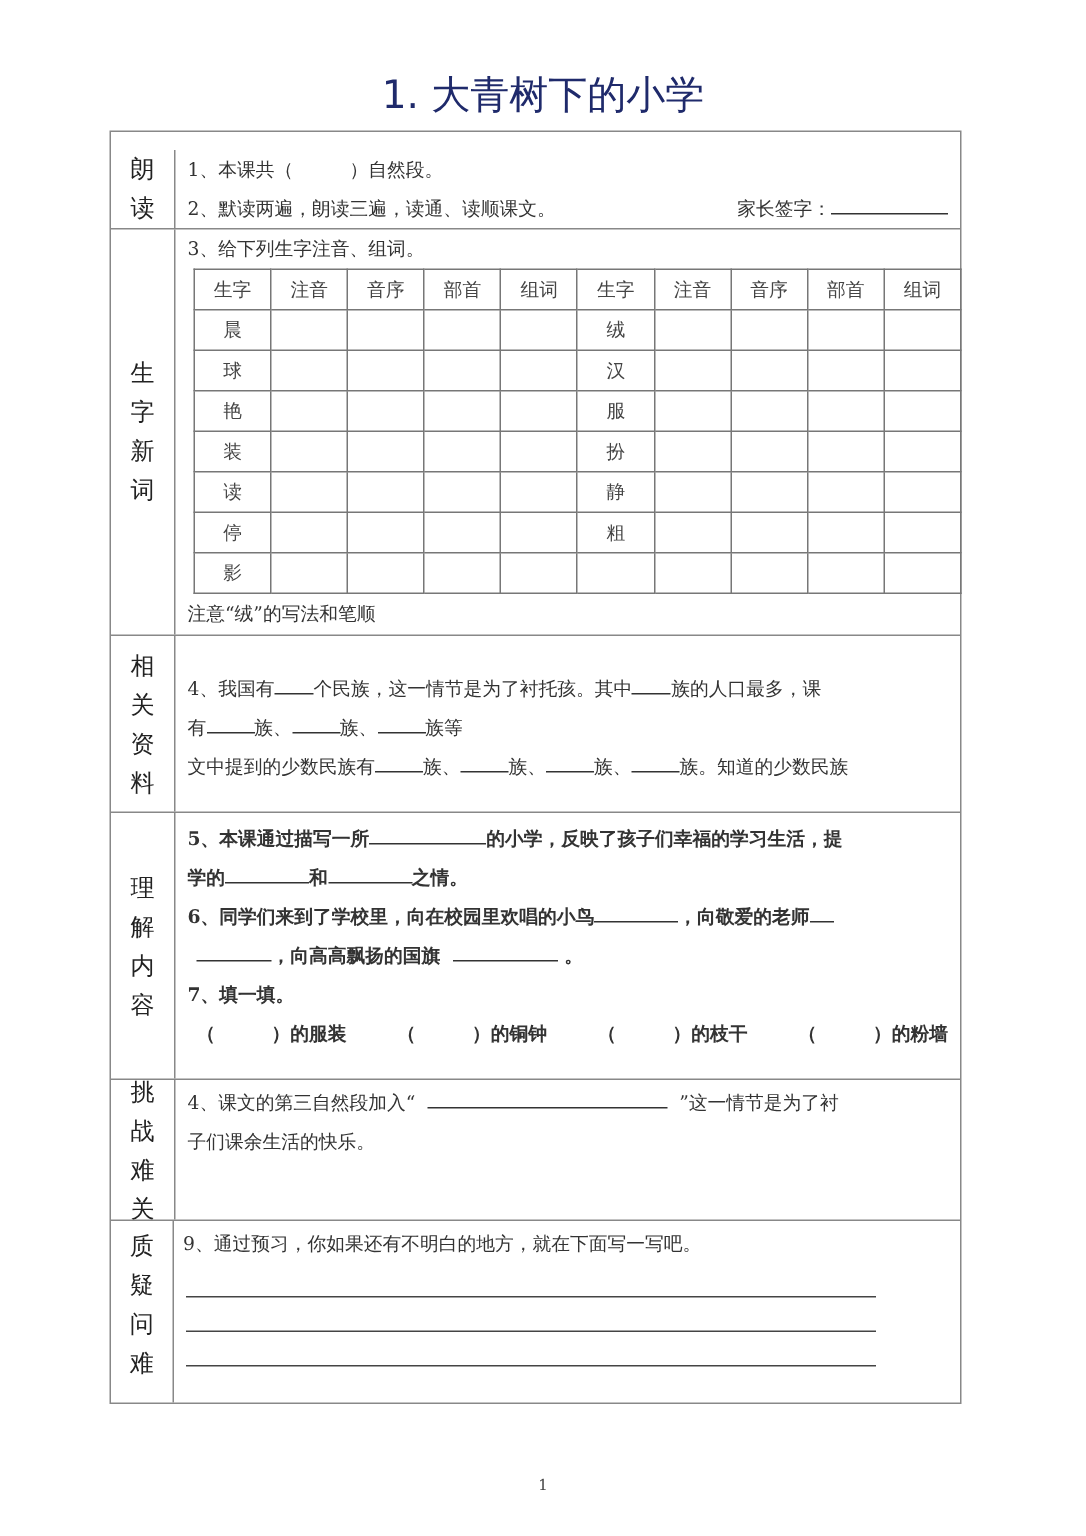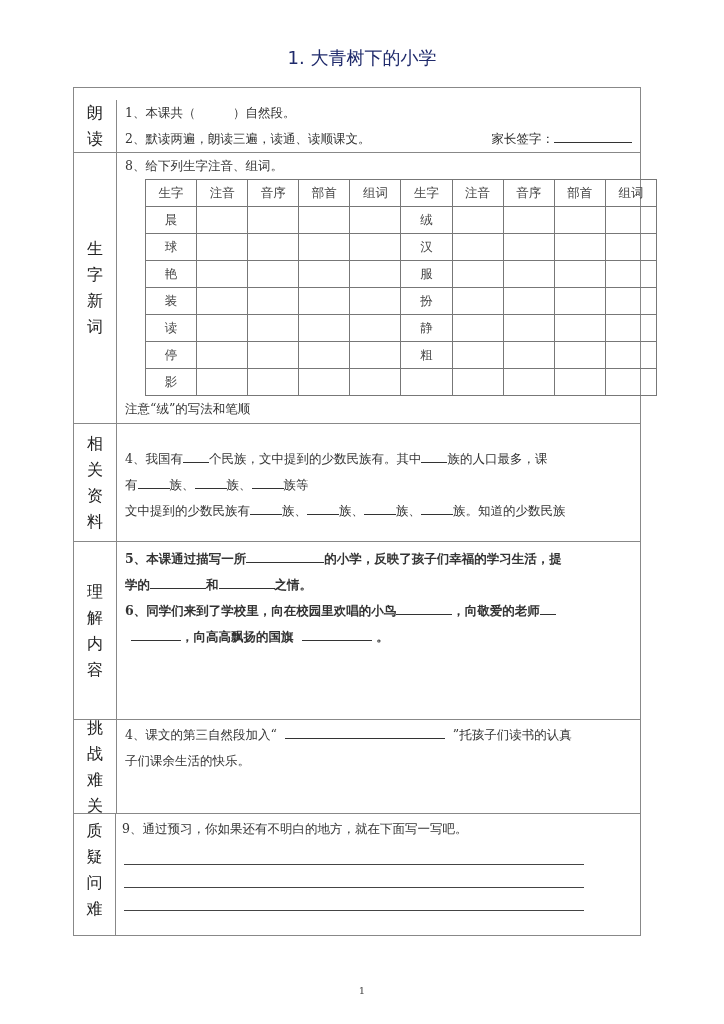--- a/index.html
+++ b/index.html
@@ -1,28 +1,28 @@
 <!DOCTYPE html>
 <html><head>
 <meta charset="utf-8">
 <style>
   html, body { margin:0; padding:0; background:#ffffff; }
   body { width:724px; height:1024px; position:relative; overflow:hidden;
          font-family:"DejaVu Serif", "Liberation Serif", serif; color:#333; }
   .title { position:absolute; left:0; width:724px; top:46px; text-align:center;
-           font-family:"DejaVu Sans","Liberation Sans",sans-serif; font-size:18px; color:#1f2a6b; }
+           font-family:"DejaVu Sans","Liberation Sans",sans-serif; font-size:26px; color:#1f2a6b; }
   .sheet { position:absolute; left:73px; top:87px; width:568px; border:1px solid #888; box-sizing:border-box; }
   .sec { position:relative; border-top:1px solid #888; box-sizing:border-box; }
   .sec:first-child { border-top:none; }
   .lab { position:absolute; left:0; top:0; bottom:0; width:42px; border-right:1px solid #888;
          display:flex; flex-direction:column; align-items:center; justify-content:center;
          font-family:"DejaVu Sans","Liberation Sans",sans-serif; font-size:16px; color:#222; line-height:26px; }
   .body { margin-left:43px; padding:0 8px; font-size:12.5px; line-height:26px; color:#333; }
   .blank { display:inline-block; border-bottom:1px solid #333; height:14px; vertical-align:baseline; }
-  .grid { border-collapse:collapse; width:512px; margin-left:20px; font-size:12.5px; }
+  .grid { border-collapse:collapse; width:512px; margin-left:4px; font-size:12.5px; }
   .grid td { border:1px solid #777; height:26px; text-align:center; padding:0; color:#444; }
   .wline { border-bottom:1px solid #444; width:460px; height:22px; margin-left:2px; }
   .pnum { position:absolute; top:985px; left:0; width:724px; text-align:center; font-size:10px; color:#444; }
 </style>
 </head>
 <body>
 
 <div class="title">1. 大青树下的小学</div>
 
 <div class="sheet">
@@ -44,21 +44,21 @@
   </div>
 
   <div class="sec" style="height:271px;">
     <div class="lab">
       <span>生</span>
       <span>字</span>
       <span>新</span>
       <span>词</span>
     </div>
     <div class="body">
-      <div>8、给下列生字注音、组词。</div>
+      <div>3、给下列生字注音、组词。</div>
       <table class="grid">
         <tbody>
             <tr>
           <td>生字</td>
           <td>注音</td>
           <td>音序</td>
           <td>部首</td>
           <td>组词</td>
           <td>生字</td>
           <td>注音</td>
@@ -160,21 +160,21 @@
 
   <div class="sec" style="height:118px;">
     <div class="lab">
       <span>相</span>
       <span>关</span>
       <span>资</span>
       <span>料</span>
     </div>
     <div class="body" style="padding-top:22px;">
       <div>
-        <span>4、我国有</span><span class="blank" style="width:26px;"></span><span>个民族，文中提到的少数民族有。其中</span><span class="blank" style="width:26px;"></span><span>族的人口最多，课</span>
+        <span>4、我国有</span><span class="blank" style="width:26px;"></span><span>个民族，这一情节是为了衬托孩。其中</span><span class="blank" style="width:26px;"></span><span>族的人口最多，课</span>
       </div>
       <div>
         <span>有</span><span class="blank" style="width:32px;"></span><span>族、</span><span class="blank" style="width:32px;"></span><span>族、</span><span class="blank" style="width:32px;"></span><span>族等</span>
       </div>
       <div>
         <span>文中提到的少数民族有</span><span class="blank" style="width:32px;"></span><span>族、</span><span class="blank" style="width:32px;"></span><span>族、</span><span class="blank" style="width:32px;"></span><span>族、</span><span class="blank" style="width:32px;"></span><span>族。知道的少数民族</span>
       </div>
     </div>
   </div>
 
@@ -193,35 +193,42 @@
         <span>学的</span><span class="blank" style="width:56px;"></span><span>和</span><span class="blank" style="width:56px;"></span><span>之情。</span>
       </div>
       <div>
         <span>6、同学们来到了学校里，向在校园里欢唱的小鸟</span><span class="blank" style="width:56px;"></span><span>，向敬爱的老师</span><span class="blank" style="width:16px;"></span>
       </div>
       <div>
         <span class="blank" style="width:50px; margin-left:6px;"></span><span>，向高高飘扬的国旗</span>
         <span class="blank" style="width:70px; margin-left:4px;"></span>
         <span>。</span>
       </div>
+      <div>7、填一填。</div>
+      <div style="display:flex; justify-content:space-between; padding:0 0 0 6px;">
+        <span>（　　　）的服装</span>
+        <span>（　　　）的铜钟</span>
+        <span>（　　　）的枝干</span>
+        <span>（　　　）的粉墙</span>
+      </div>
     </div>
   </div>
 
   <div class="sec" style="height:94px;">
     <div class="lab">
       <span>挑</span>
       <span>战</span>
       <span>难</span>
       <span>关</span>
     </div>
     <div class="body" style="padding-top:2px;">
       <div>
         <span>4、课文的第三自然段加入“</span>
         <span class="blank" style="width:160px; margin:0 4px;"></span>
-        <span>”托孩子们读书的认真</span>
+        <span>”这一情节是为了衬</span>
       </div>
       <div>子们课余生活的快乐。</div>
     </div>
   </div>
 
   <div class="sec" style="height:122px;">
     <div class="lab" style="justify-content:flex-start; padding-top:4px; box-sizing:border-box;">
       <span>质</span>
       <span>疑</span>
       <span>问</span>

